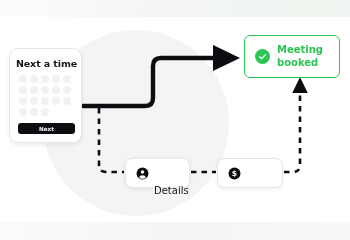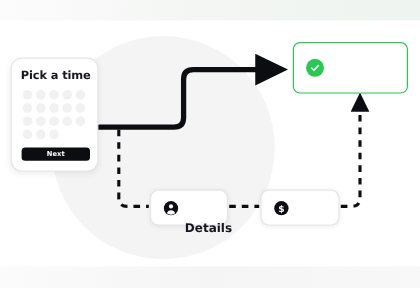--- a/index.html
+++ b/index.html
@@ -123,21 +123,21 @@
     border-radius: 7px;
     box-shadow: 0 1px 4px rgba(16,18,22,0.07);
     display: flex;
     align-items: center;
     gap: 5px;
     padding: 0 10px;
     box-sizing: border-box;
   }
   .step-node .label {
     font-size: 10px;
-    font-weight: 700;
+    font-weight: 400;
     color: #16181d;
     white-space: nowrap;
     margin-top: 34px;
   }
   .node-details { left: 125px; top: 158px; width: 65px; }
   .node-payfee  { left: 217px; top: 158px; width: 66px; }
 
   .glyph {
     width: 13px;
     height: 13px;
@@ -201,21 +201,21 @@
     <path d="M 83 106 L 145 106 Q 153 106 153 98 L 153 66 Q 153 58 161 58 L 218 58" fill="none" stroke="#0c0d10" stroke-width="4.4" stroke-linecap="round" stroke-linejoin="round" marker-end="url(#arrowRight)"></path>
 
     <path d="M 99 108 L 99 165 Q 99 172 106 172 L 124 172" fill="none" stroke="#0c0d10" stroke-width="2.6" stroke-linecap="butt" stroke-linejoin="round" stroke-dasharray="5.5 5"></path>
 
     <path d="M 191 172 L 216 172" fill="none" stroke="#0c0d10" stroke-width="2.6" stroke-linecap="butt" stroke-dasharray="5.5 5"></path>
 
     <path d="M 284 172 L 293 172 Q 300 172 300 165 L 300 90" fill="none" stroke="#0c0d10" stroke-width="2.6" stroke-linecap="butt" stroke-linejoin="round" stroke-dasharray="5.5 5" marker-end="url(#arrowUp)"></path>
   </svg>
 
   <div class="picker-card">
-    <div class="picker-title">Pick a time</div>
+    <div class="picker-title">Next a time</div>
     <div class="dot-grid" id="dotGrid">
         <span class="dot"></span>
         <span class="dot"></span>
         <span class="dot"></span>
         <span class="dot"></span>
         <span class="dot"></span>
         <span class="dot"></span>
         <span class="dot"></span>
         <span class="dot"></span>
         <span class="dot"></span>
@@ -249,15 +249,19 @@
       <text x="12" y="17.2" text-anchor="middle" font-family="DejaVu Sans, sans-serif" font-size="14" font-weight="700" fill="#ffffff">$</text>
     </svg>
   </div>
 
   <div class="success-box">
     <span class="check-badge">
       <svg width="9" height="9" viewBox="0 0 24 24">
         <path d="M4.5 12.6 L9.6 17.6 L19.5 7.2" fill="none" stroke="#ffffff" stroke-width="3.4" stroke-linecap="round" stroke-linejoin="round"></path>
       </svg>
     </span>
+    <span class="success-text">
+      <span>Meeting</span><br>
+      <span>booked</span>
+    </span>
   </div>
 
 </div>
 
 </body></html>

